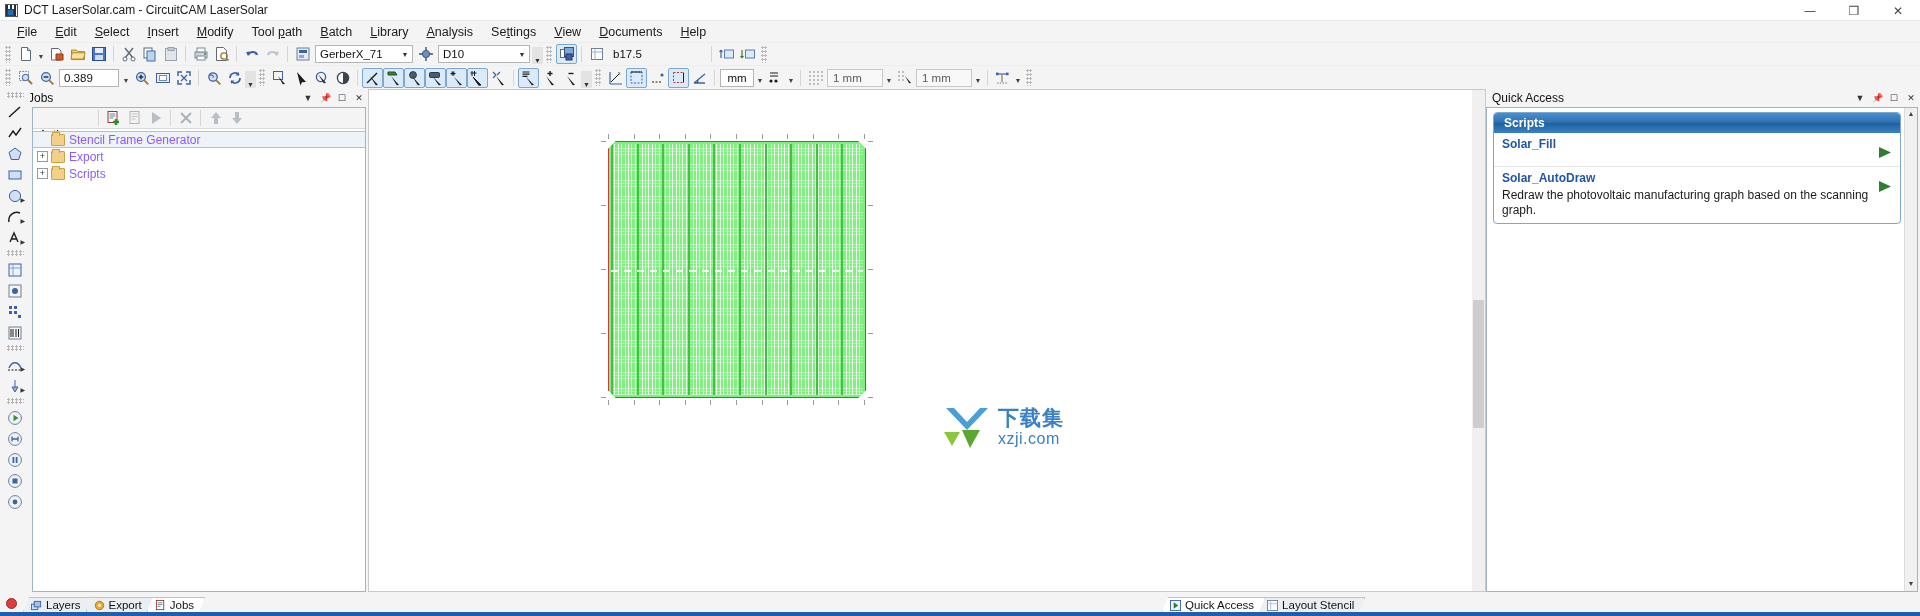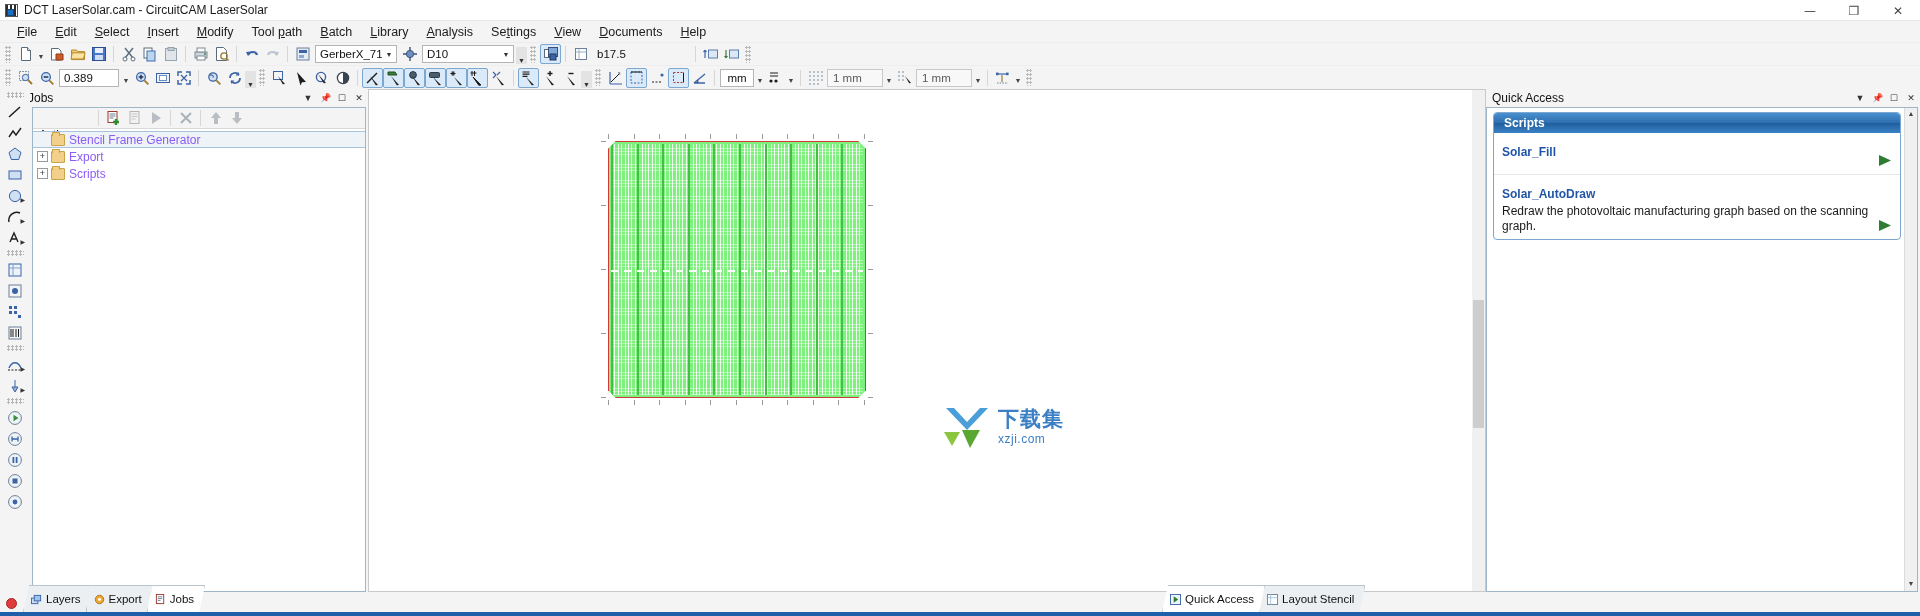--- a/index.html
+++ b/index.html
@@ -217,23 +217,23 @@
 
   
   .watermark {
     position:absolute; left:571px; top:306px; width:130px; height:62px;
     display:flex; align-items:center; gap:4px;
   }
   .wm-logo { width:54px; height:54px; position:relative; flex:0 0 54px; }
   .wm-txt { display:flex; flex-direction:column; line-height:1; }
   .wm-cn {
     font-size:21px; font-weight:bold; color:#3b7fc4; letter-spacing:1px;
-    font-family:Liberation Serif, serif;
-  }
-  .wm-en { font-size:12px; color:#3b7fc4; letter-spacing:.5px; margin-top:3px; }
+    font-family:Liberation Sans, sans-serif;
+  }
+  .wm-en { font-size:16px; color:#3b7fc4; letter-spacing:.5px; margin-top:3px; }
 
   
   .dock-right { width:434px; flex:0 0 434px; display:flex; flex-direction:column; background:#f4f4f4; }
   .qa-body {
     flex:1; margin:0 2px 0 0; border:1px solid #9fb6c9; background:#fff;
     display:flex; flex-direction:column; min-height:0; position:relative;
   }
   .qa-scroll-col {
     position:absolute; right:0; top:0; bottom:0; width:13px; background:#f0f0f0;
     display:flex; flex-direction:column; justify-content:space-between; align-items:center;
@@ -245,36 +245,35 @@
   }
   .qa-group-hdr {
     height:20px; display:flex; align-items:center; padding-left:10px;
     background:linear-gradient(180deg,#4a8fd0 0%,#2e6fae 48%,#215f9e 52%,#3a82c6 100%);
     color:#fff; font-weight:bold; font-size:12px; border-radius:3px 3px 0 0;
   }
   .qa-items { padding:0; }
   .qa-item {
     display:flex; align-items:flex-start; padding:4px 2px 5px 8px; border-bottom:1px solid #e6e6e6;
     position:relative;
-    margin-top:8px;
-  }
-  .qa-item:last-child { border-bottom:none;align-items:flex-end; }
+  }
+  .qa-item:last-child { border-bottom:none; }
   .qa-item .txt { flex:1; min-width:0; }
   .qa-title { color:#2255a8; font-weight:bold; font-size:12px; line-height:15px; }
   .qa-desc { color:#1a1a1a; font-size:12px; line-height:15px; margin-top:2px; }
   .qa-run {
     width:18px; height:18px; flex:0 0 18px; margin:6px 4px 0 4px;
     display:flex; align-items:center; justify-content:center;
   }
 
   
   .bottombar { height:20px; flex:0 0 20px; display:flex; align-items:flex-end; background:#f4f4f4; }
   .tabstrip { display:flex; align-items:flex-end; height:20px; }
   .tab {
-    height:27px; display:flex; align-items:center; gap:4px; padding:0 10px 0 7px;
+    height:15px; display:flex; align-items:center; gap:4px; padding:0 10px 0 7px;
     font-size:11.5px; color:#111; background:#eceff2;
     border:1px solid #b9c4cc; border-bottom:none;
     margin-right:-6px; position:relative;
     clip-path: polygon(6px 0, 100% 0, calc(100% - 6px) 100%, 0 100%);
   }
   .tab.active { background:#ffffff; z-index:3; }
   .tab .tico { width:11px; height:11px; flex:0 0 11px; }
   .statusline { height:4px; background:#1d5fa8; }
   .record-dot {
     width:11px; height:11px; border-radius:50%; background:#e03b3b; border:1px solid #a22727;
@@ -400,21 +399,21 @@
 
     <div class="tb-sep"></div>
 
     <div class="tb-btn">
       <svg class="ico" viewBox="0 0 16 16">
           <rect x="2" y="2" width="12" height="12" fill="#e4ebf4" stroke="#6a7f99"></rect>
           <rect x="4" y="4" width="8" height="3" fill="#3a63a8"></rect>
           <rect x="4" y="9" width="5" height="3" fill="#8fa9cf"></rect>
         </svg>
     </div>
-    <div class="tb-drop" style="width:82px;">
+    <div class="tb-drop" style="width:98px;">
       <span class="cv">GerberX_71</span>
       <span class="ar">▼</span>
     </div>
 
     <div class="tb-btn">
       <svg class="ico" viewBox="0 0 16 16">
           <circle cx="8" cy="8" r="3.6" fill="#6f8fc0" stroke="#39507a"></circle>
           <path d="M8 1v3M8 12v3M1 8h3M12 8h3" stroke="#39507a" stroke-width="1.4"></path>
         </svg>
     </div>

